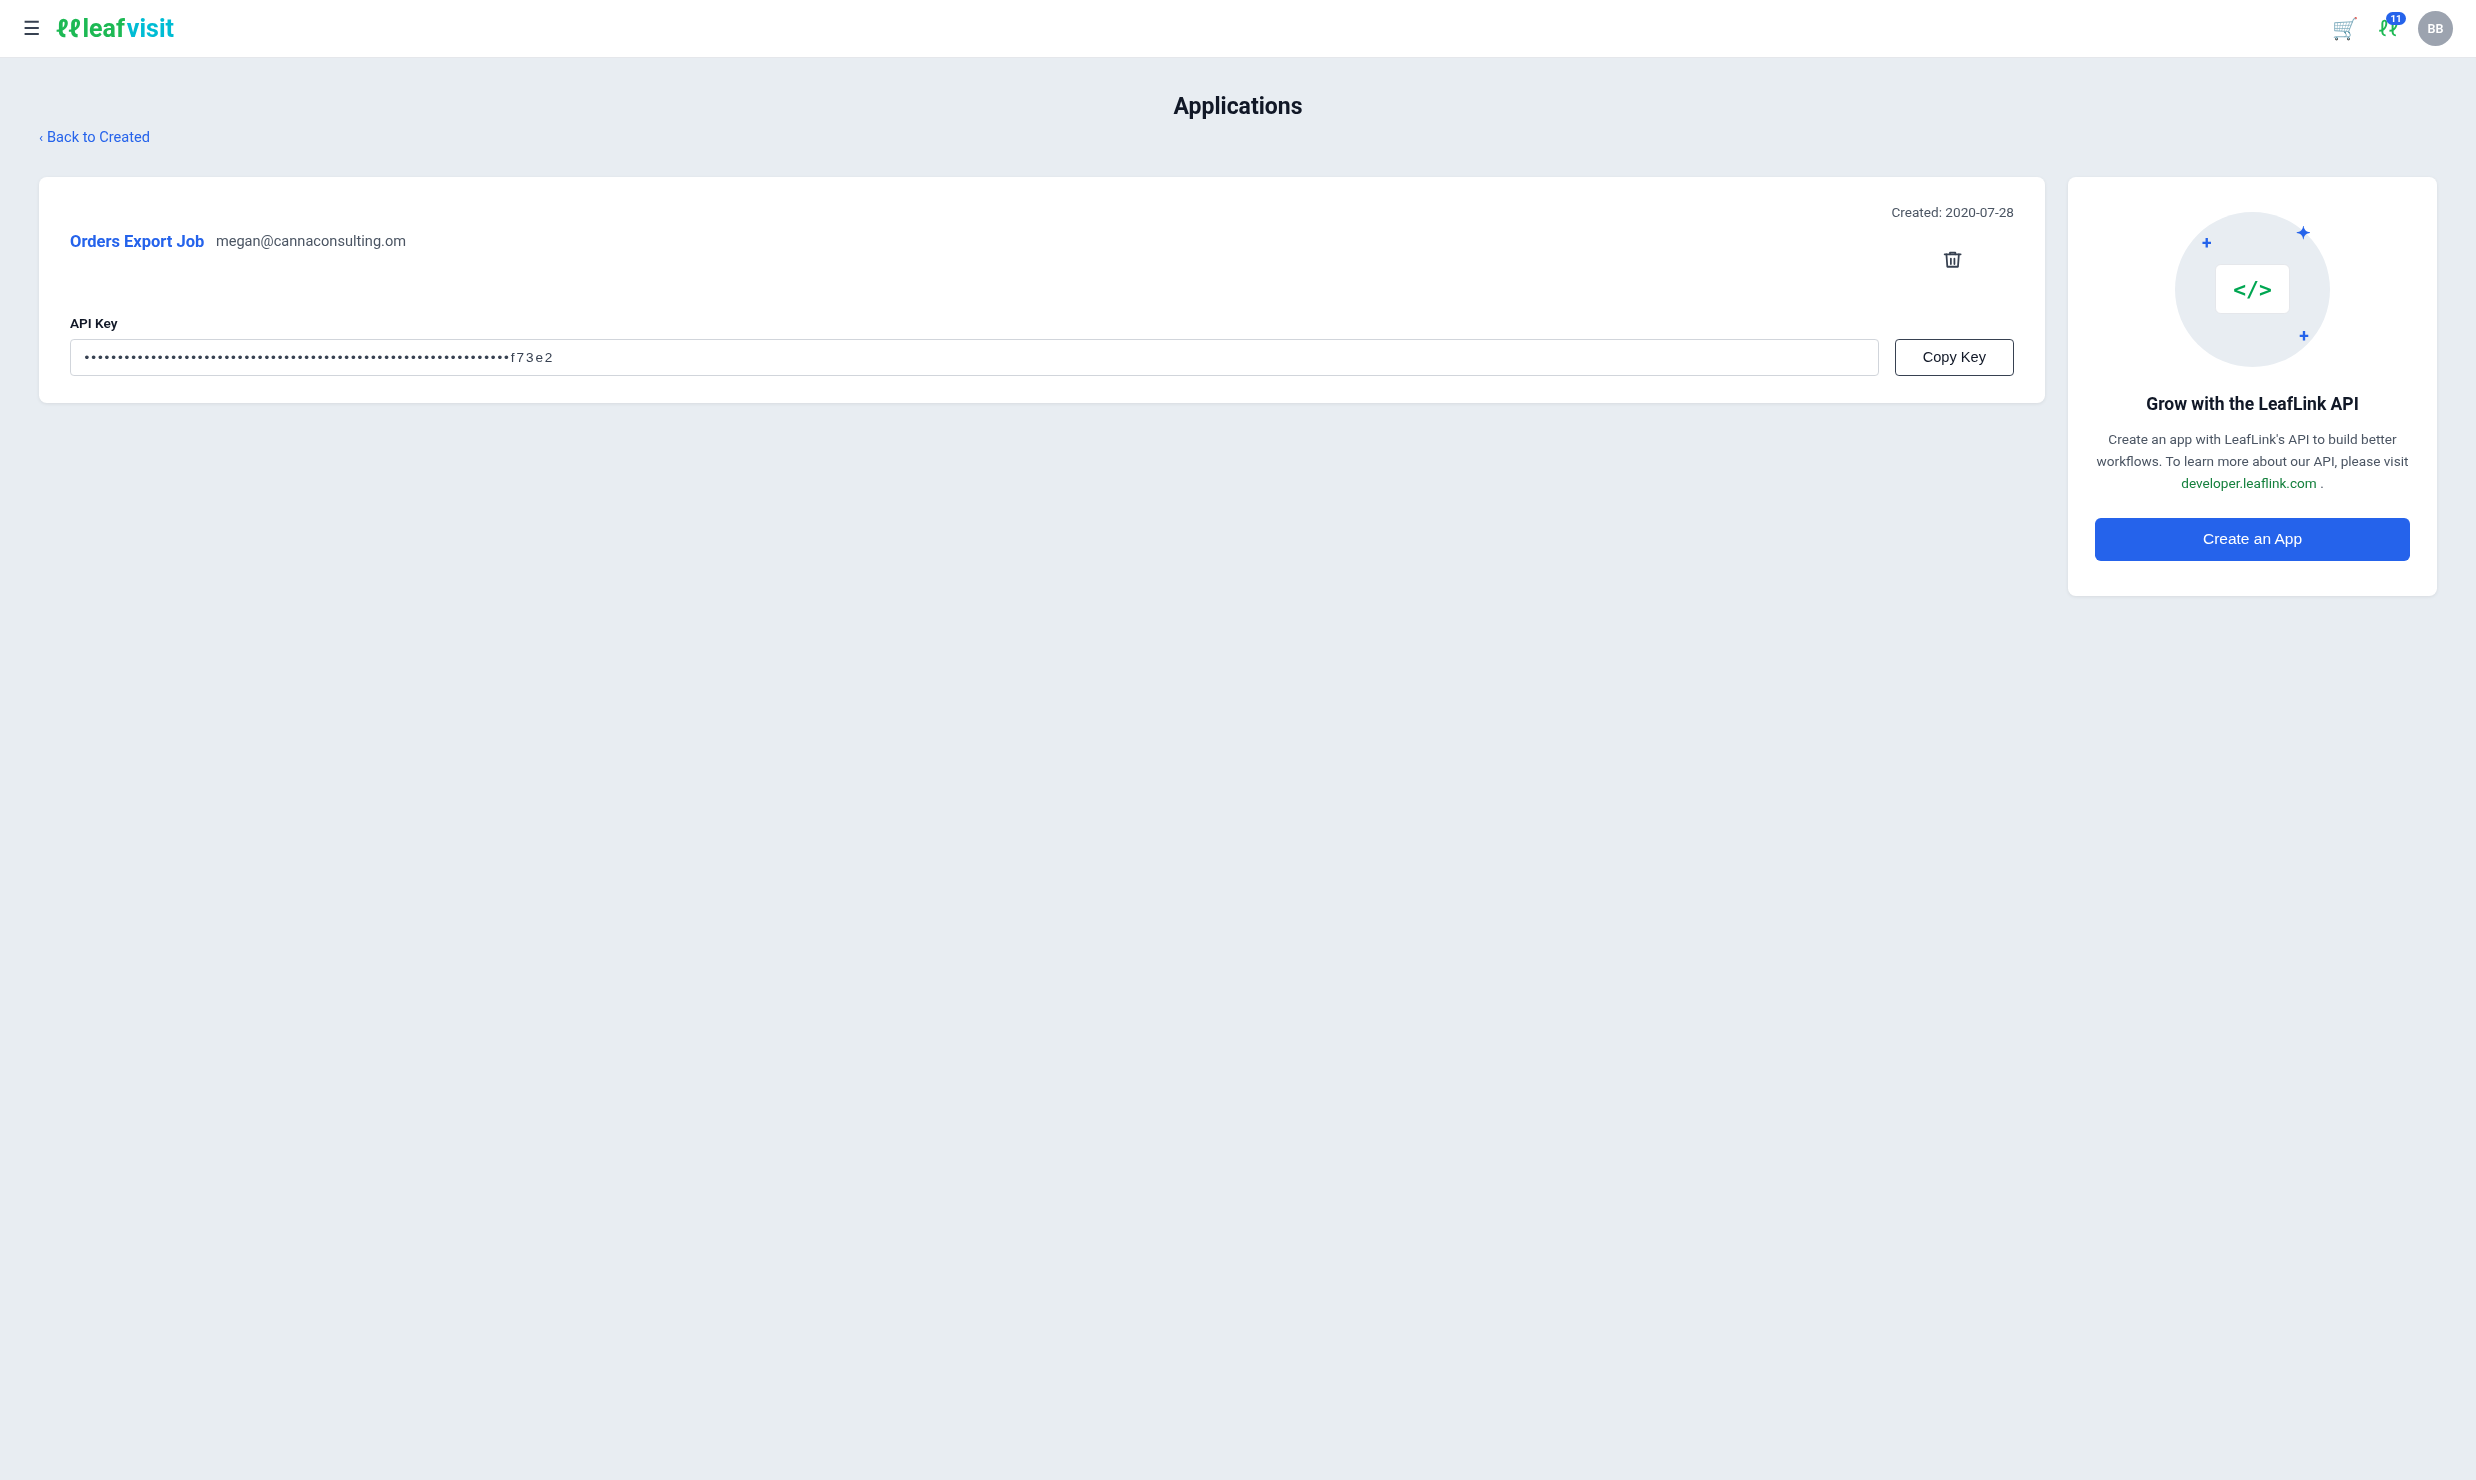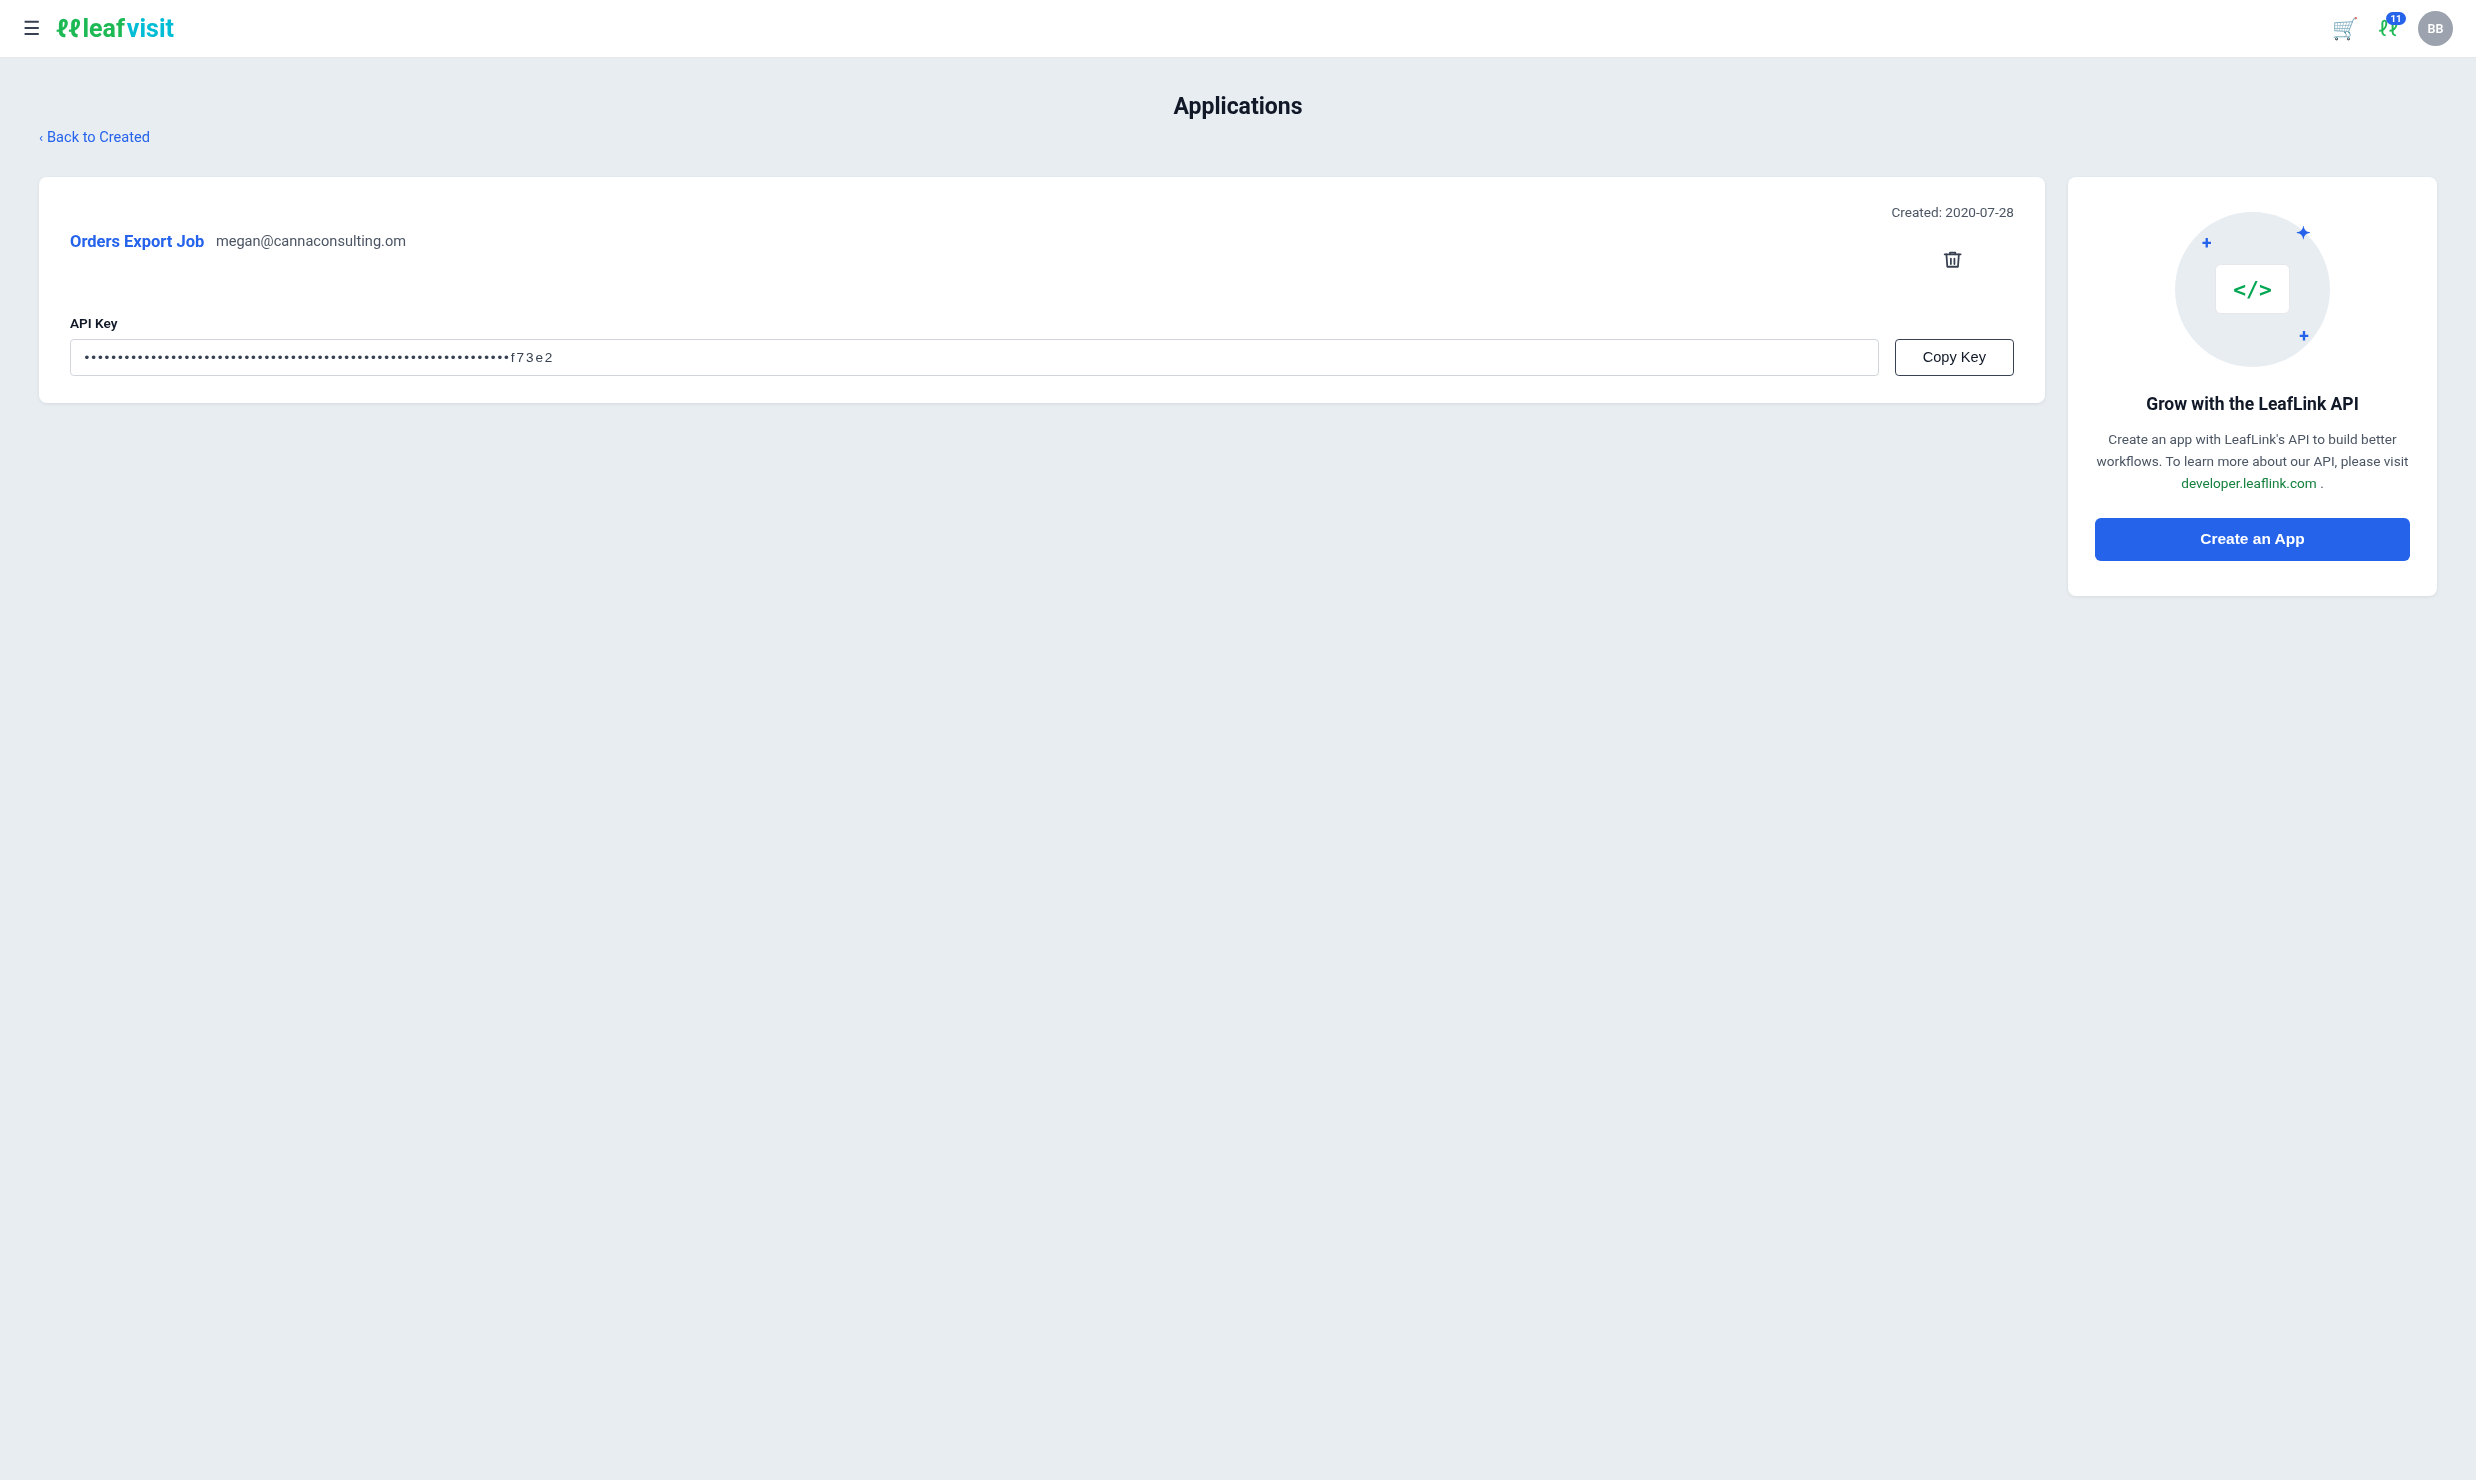--- a/index.html
+++ b/index.html
@@ -270,21 +270,21 @@
       color: #15803d;
       text-decoration: none;
     }
     .create-app-btn {
       background: #2563eb;
       color: #fff;
       border: none;
       border-radius: 5.8px;
       padding: 12.6px 39px;
       font-size: 15.5px;
-      font-weight: 700;
+      font-weight: 400;
       cursor: pointer;
       width: 100%;
     }
   </style>
 </head>
 <body>
 
 <nav class="navbar">
   <div class="navbar-left">
     <span class="hamburger-icon">☰</span>

